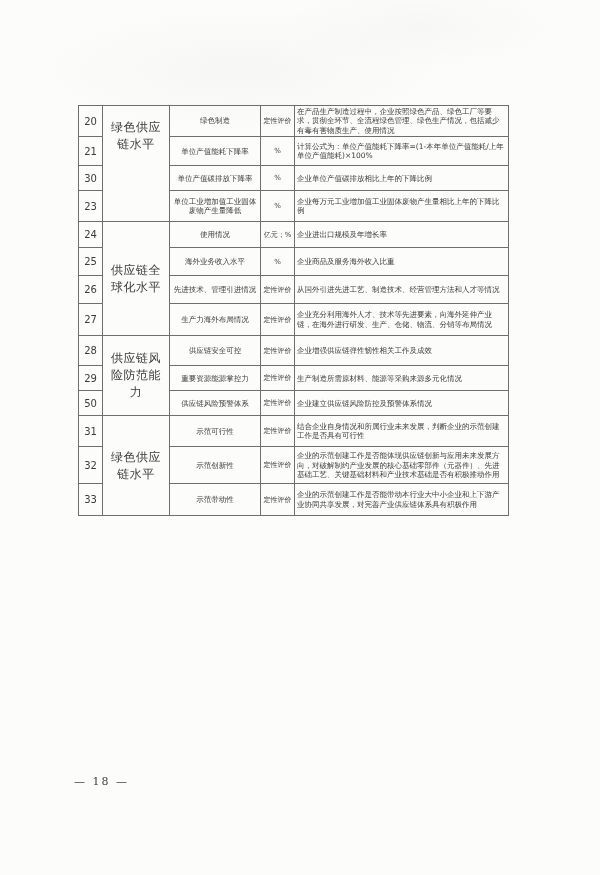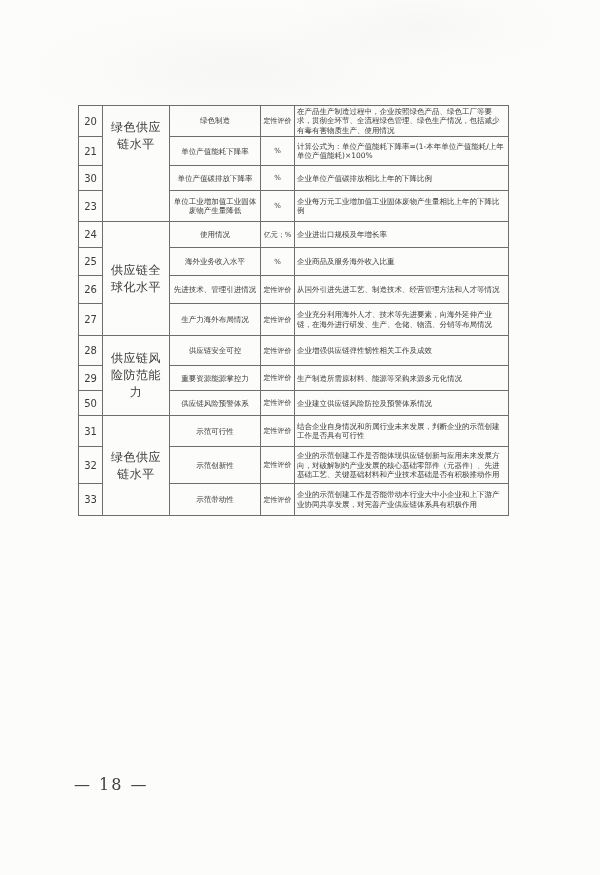--- a/index.html
+++ b/index.html
@@ -69,21 +69,21 @@
     font-size: 7.5px;
     line-height: 1.26;
     padding: 1px 3px;
   }
 
   .footer-page-number {
     position: absolute;
     left: 74px;
     top: 775px;
     font-family: "DejaVu Serif", serif;
-    font-size: 16px;
+    font-size: 11px;
     color: #3f3f3f;
     letter-spacing: 2px;
   }
 </style>
 </head>
 <body>
 
 <div class="page">
 
   <table class="doc-table">

